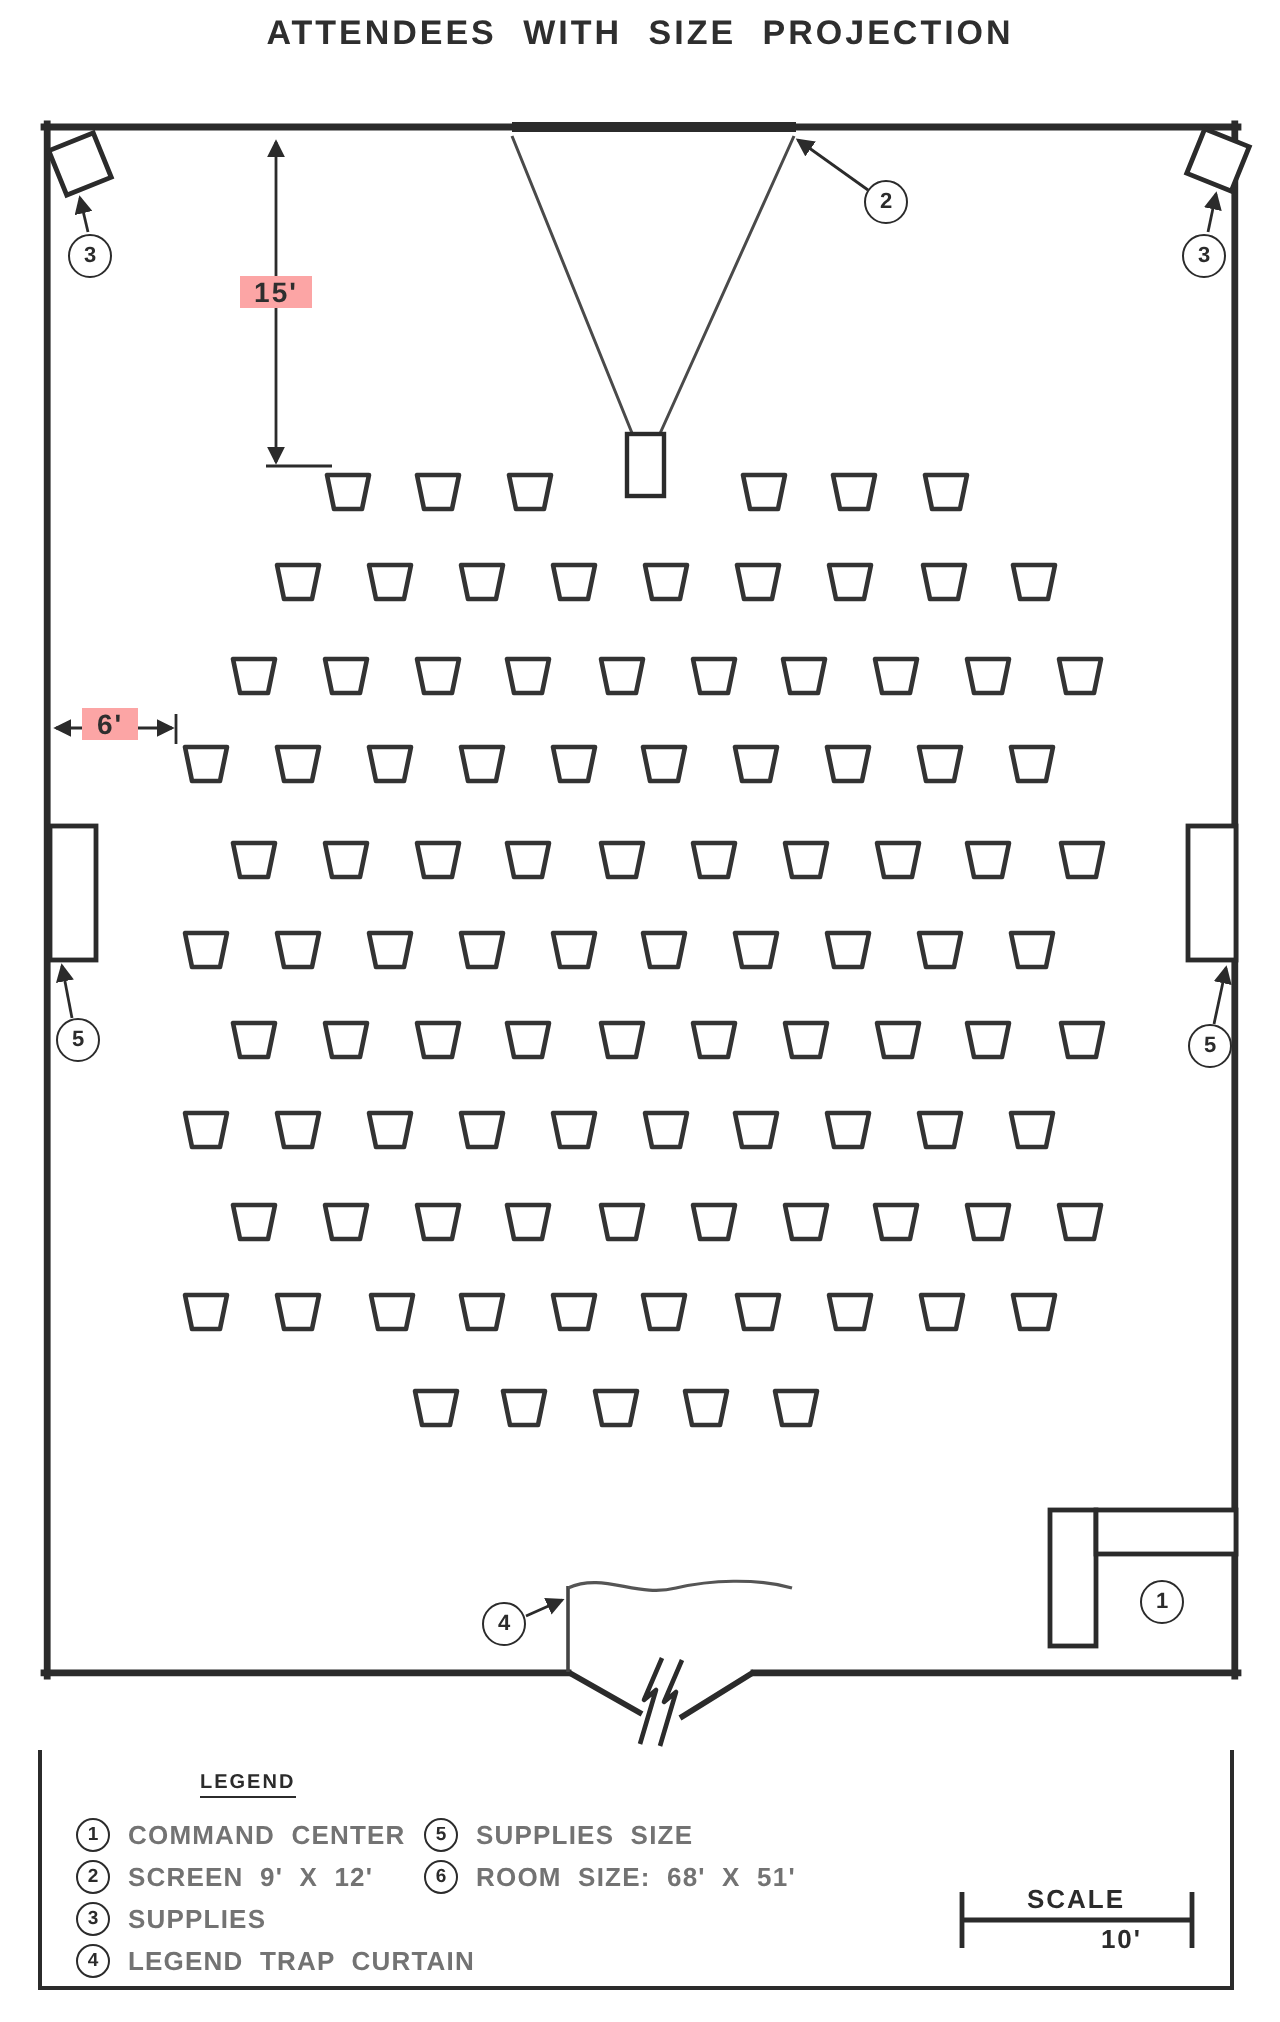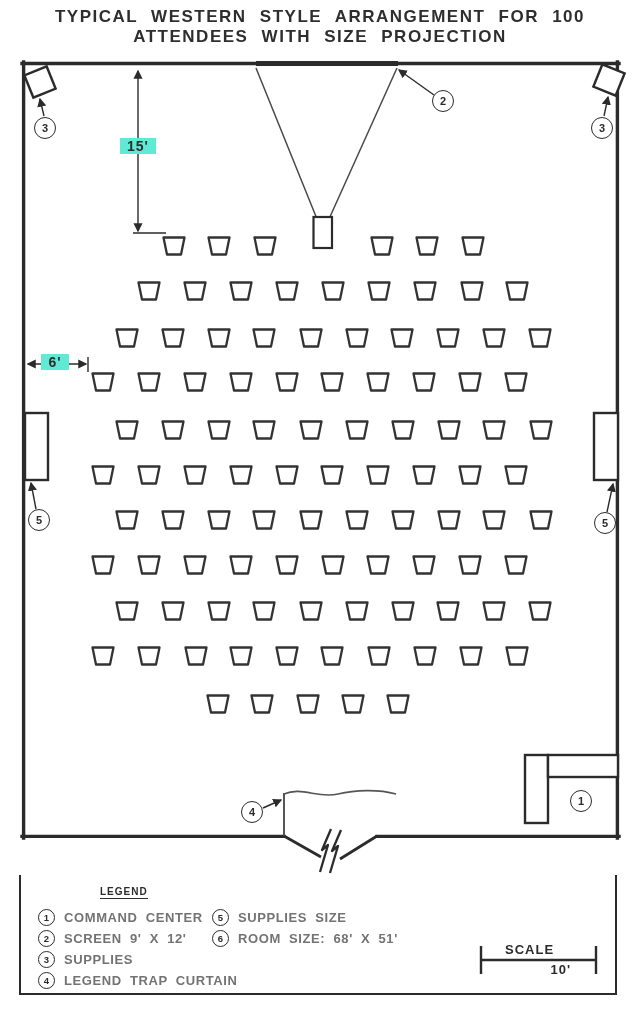--- a/index.html
+++ b/index.html
@@ -11,21 +11,21 @@
   
   #title{
     position:absolute;left:0;top:7px;width:100%;text-align:center;
     font-size:17px;font-weight:700;letter-spacing:1.5px;word-spacing:7px;
     line-height:20px;color:#2e2e2e;
   }
   
   #plan-svg{position:absolute;left:0;top:0;}
   
   .dim-label{
-    position:absolute;background:#5eead4;text-align:center;
+    position:absolute;background:#fca5a5;text-align:center;
     font-size:14px;font-weight:700;letter-spacing:1px;color:#2e2e2e;
   }
   #dim-15{left:120px;top:138px;width:36px;}
   #dim-6{left:41px;top:354px;width:28px;}
   
   .callout{
     position:absolute;width:22px;height:22px;border:1.7px solid #2b2b2b;
     border-radius:50%;background:#fff;display:flex;align-items:center;
     justify-content:center;font-size:11px;font-weight:700;box-sizing:border-box;
   }
@@ -49,35 +49,34 @@
     width:17px;height:17px;min-width:17px;border:1.5px solid #2b2b2b;
     border-radius:50%;background:#fff;display:flex;align-items:center;
     justify-content:center;font-size:9.5px;font-weight:700;box-sizing:border-box;
   }
   .legend-label{
     font-size:13px;font-weight:700;letter-spacing:.6px;word-spacing:4px;
     white-space:nowrap;color:#737373;
   }
   
   #scale-label{
-    position:absolute;left:505px;top:942px;width:66px;
+    position:absolute;left:505px;top:942px;width:66px;text-align:center;
     font-size:13px;font-weight:700;letter-spacing:1px;
   }
   #scale-value{
     position:absolute;left:505px;top:962px;width:66px;text-align:right;
     font-size:13px;font-weight:700;letter-spacing:1px;
   }
 </style>
 </head>
 <body>
 
 <div id="page">
 
   <div id="title">
-    <div>TYPICAL WESTERN STYLE ARRANGEMENT FOR 100</div>
     <div>ATTENDEES WITH SIZE PROJECTION</div>
   </div>
 
   <svg id="plan-svg" width="640" height="1011" viewBox="0 0 640 1011">
     <defs>
       <marker id="arr" viewBox="0 0 10 10" refX="8.5" refY="5" markerWidth="6.5" markerHeight="6.5" orient="auto-start-reverse">
         <path d="M0,0 L10,5 L0,10 z" fill="#2b2b2b"></path>
       </marker>
     </defs>
     <g id="g-walls">

